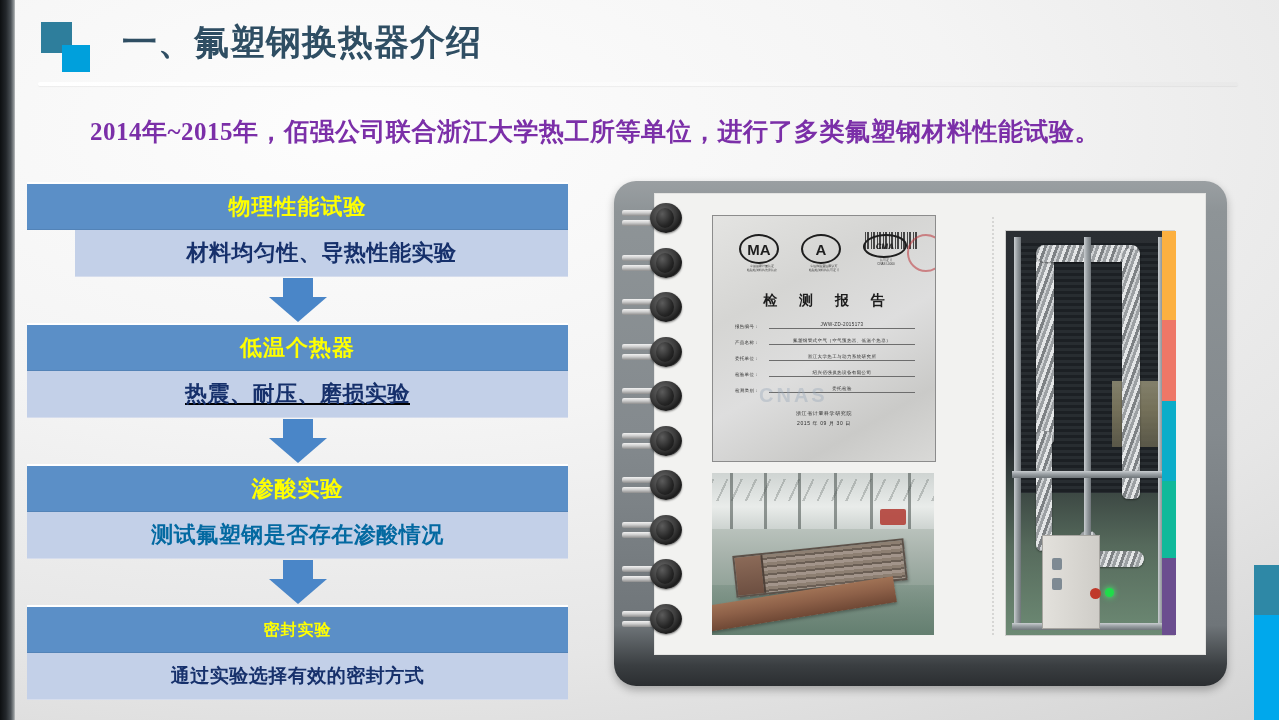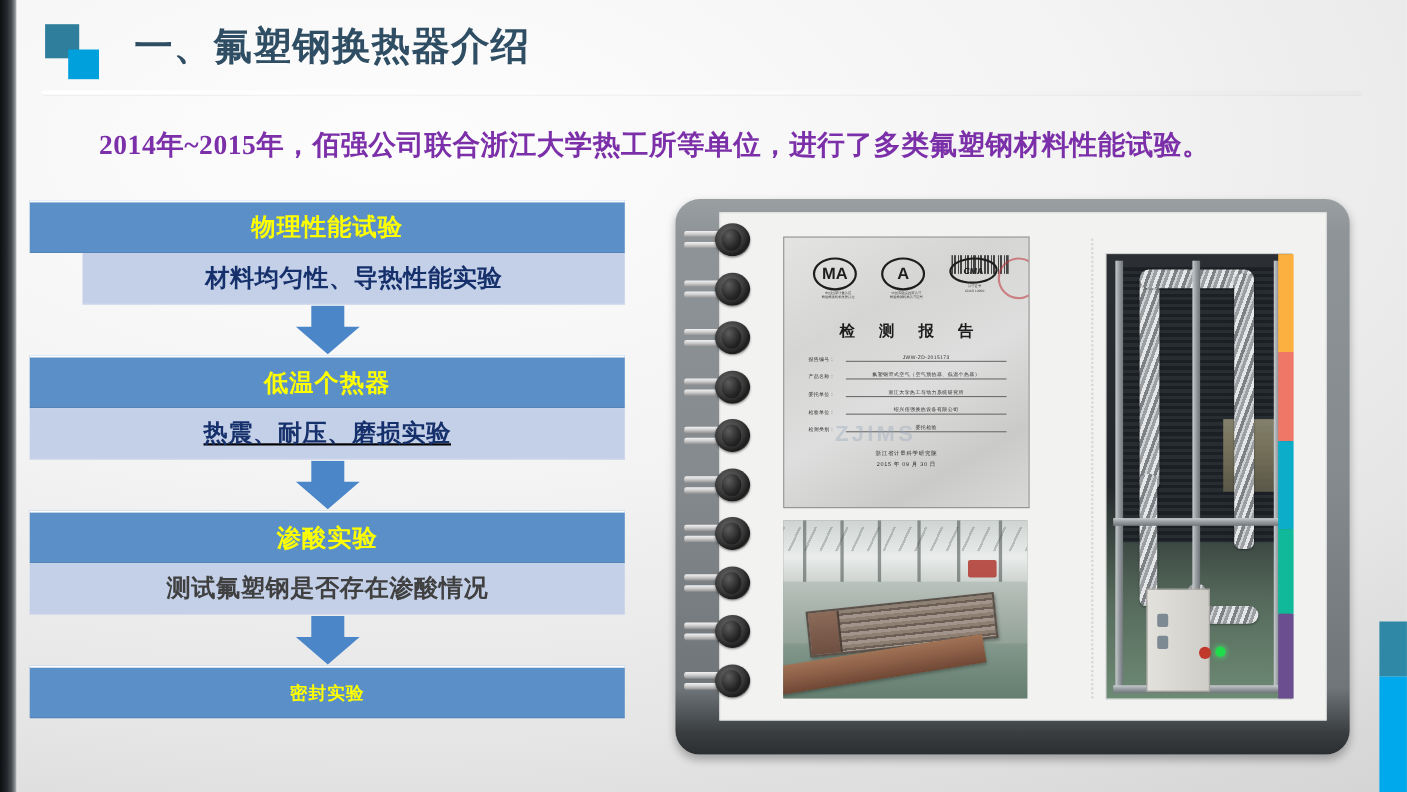--- a/index.html
+++ b/index.html
@@ -505,34 +505,37 @@
         <div class="shaft" style="background: rgb(74, 134, 200);"></div>
           <div class="tip" style="border-top-color: rgb(74, 134, 200);"></div>
       </div>
     </div>
 
     <div class="step">
       <div class="step-head" style="background: rgb(91, 143, 199); text-align: right;">
         <span class="step-head-txt" style="color: rgb(255, 255, 0);">渗酸实验</span>
       </div>
       <div class="step-body" style="background: rgb(195, 208, 232);">
-        <span class="step-body-txt" style="color: #404040;">测试氟塑钢是否存在渗酸情况</span>
+        <span class="step-body-txt" style="color: #0369a1;">测试氟塑钢是否存在渗酸情况</span>
       </div>
     </div>
 
     <div class="arrow-wrap">
       <div class="arrow">
         <div class="shaft" style="background: rgb(74, 134, 200);"></div>
           <div class="tip" style="border-top-color: rgb(74, 134, 200);"></div>
       </div>
     </div>
 
     <div class="step small">
       <div class="step-head" style="background: rgb(91, 143, 199);">
         <span class="step-head-txt" style="color: rgb(255, 255, 0);">密封实验</span>
+      </div>
+      <div class="step-body" style="background: rgb(195, 208, 232);">
+        <span class="step-body-txt" style="color: rgb(22, 48, 107);">通过实验选择有效的密封方式</span>
       </div>
     </div>
 
   </div>
 
   <div class="notebook">
     <div class="notebook-inner">
 
       <div class="photo-area">
         <div class="col-divider"></div>
@@ -573,21 +576,21 @@
             <div class="rep-row">
               <span class="rep-lbl">检验单位：</span>
               <span class="rep-val">绍兴佰强换热设备有限公司</span>
             </div>
             <div class="rep-row">
               <span class="rep-lbl">检测类别：</span>
               <span class="rep-val">委托检验</span>
             </div>
           </div>
 
-          <div class="rep-wm">ZJIMS</div>
+          <div class="rep-wm">CNAS</div>
           <div class="rep-foot">
             <div>浙江省计量科学研究院</div>
             <div>2015 年 09 月 30 日</div>
           </div>
         </div>
 
         <div class="factory">
           <div class="f-roof">
             <div class="f-truss"></div>
           </div>

